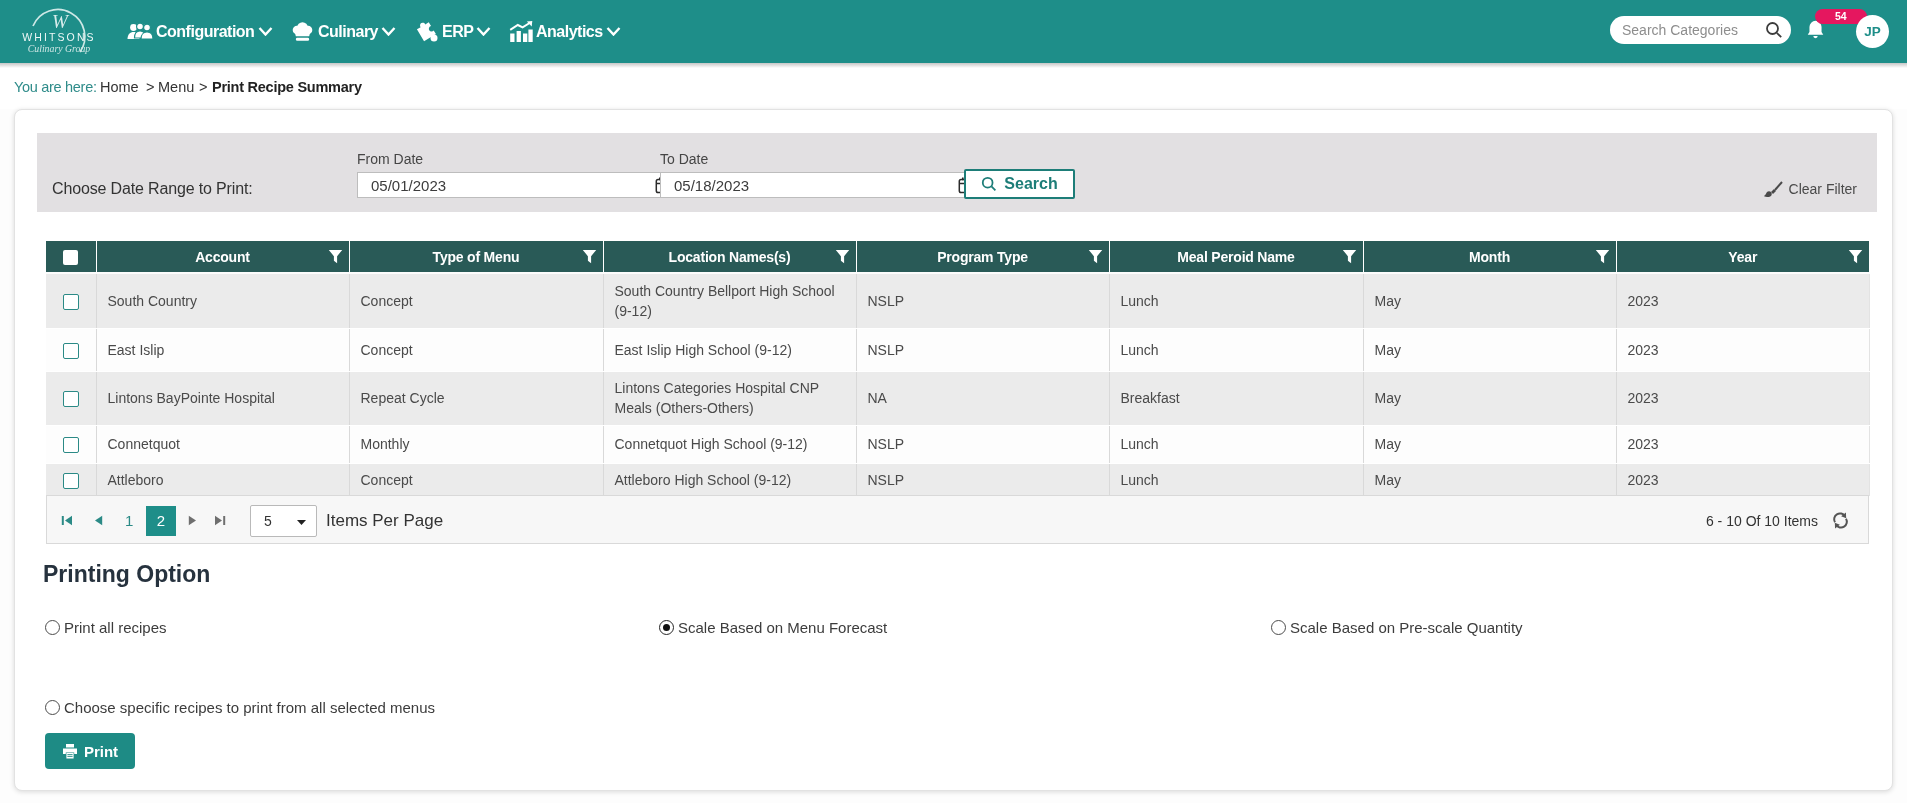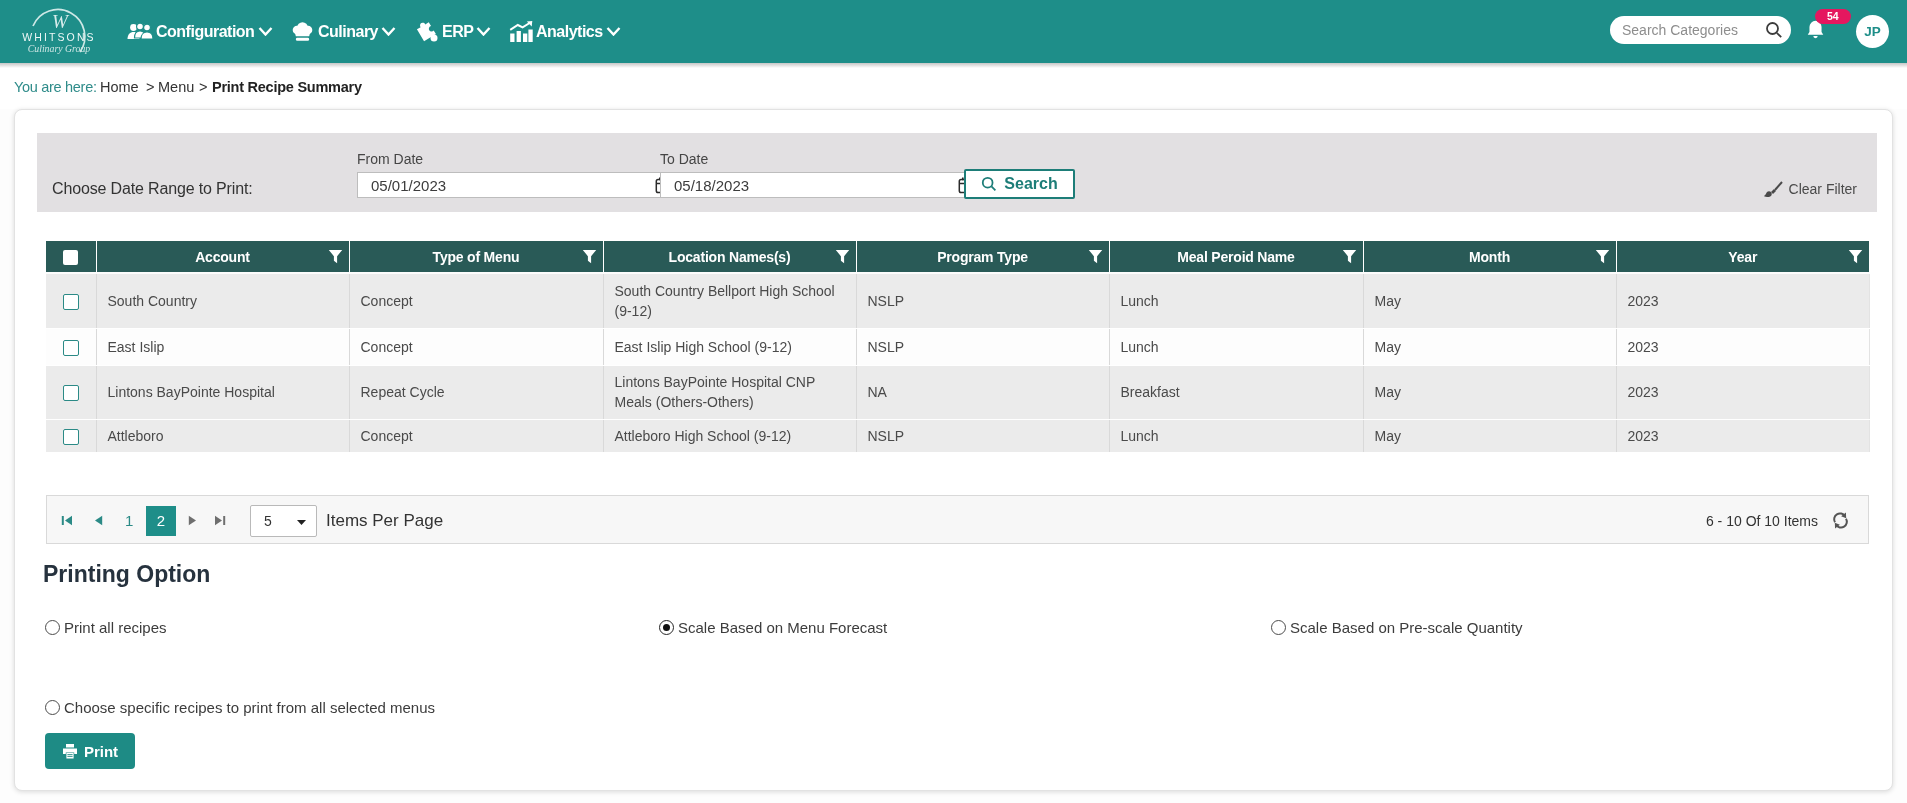--- a/index.html
+++ b/index.html
@@ -4,21 +4,21 @@
 <style>
 * { margin:0; padding:0; box-sizing:border-box; }
 html,body { width:1907px; height:803px; background:#fdfdfd; font-family:"Liberation Sans", sans-serif; overflow:hidden; }
 .topbar { position:absolute; left:0; top:0; width:1907px; height:63px; background:#1e8e89; }
 .logo { position:absolute; left:22px; top:3px; width:76px; height:58px; }
 .navico { position:absolute; top:0; height:63px; display:flex; align-items:center; }
 .navtxt { position:absolute; top:0; height:63px; display:flex; align-items:center; font-weight:bold; font-size:16px; letter-spacing:-0.5px; color:#fff; }
 .searchpill { position:absolute; left:1610px; top:16px; width:181px; height:28px; background:#fff; border-radius:14px; display:flex; align-items:center; }
 .searchpill span { color:#8d8d8d; font-size:14px; margin-left:12px; flex:1; }
 .bellwrap { position:absolute; left:1804px; top:8px; width:44px; height:40px; }
-.badge { position:absolute; left:11px; top:1px; min-width:26px; height:15px; background:#e5175f; border-radius:8px; color:#fff; font-size:10.5px; font-weight:bold; text-align:center; line-height:15px; padding:0 12px; }
+.badge { position:absolute; left:11px; top:1px; min-width:26px; height:15px; background:#e5175f; border-radius:8px; color:#fff; font-size:10.5px; font-weight:bold; text-align:center; line-height:15px; padding:0 20px; }
 .avatar { position:absolute; left:1856px; top:15px; width:33px; height:33px; background:#ffffff; border-radius:50%; color:#1e8e89; font-weight:bold; font-size:13.5px; display:flex; align-items:center; justify-content:center; }
 .breadcrumb { position:absolute; left:0; top:63px; width:1907px; height:46px; background:#fff; font-size:14.5px; color:#333; }
 .breadcrumb::before { content:""; position:absolute; left:0; top:0; width:1907px; height:5px; background:linear-gradient(#c6c6c6,#ffffff); }
 
 .card { position:absolute; left:14px; top:109px; width:1879px; height:682px; background:#fff; border:1px solid #e2e2e2; border-radius:8px; box-shadow:0 1px 5px rgba(0,0,0,0.14); }
 .filterbar { position:absolute; left:22px; top:23px; width:1840px; height:79px; background:#e2e0e2; }
 .fb-label { position:absolute; left:15px; top:80px; font-size:16px; letter-spacing:-0.15px; color:#333; }
 .datelabel { position:absolute; font-size:14px; color:#454545; }
 .dateinput { position:absolute; width:324px; height:26px; background:#fff; border:1px solid #bdbdbd; font-size:15px; color:#3c3c3c; }
 .dateinput span { position:absolute; left:13px; top:4px; }
@@ -219,37 +219,47 @@
     <tr class="gray" style="height:55px;border-radius:22px;">
           <td><span class="cbx"></span></td>
           <td>South Country</td>
           <td>Concept</td>
           <td>South Country Bellport High School (9-12)</td>
           <td>NSLP</td>
           <td>Lunch</td>
           <td>May</td>
           <td>2023</td>
         </tr>
-    <tr class="white" style="height:37px;">
+    <tr class="white" style="height:43px;">
           <td><span class="cbx"></span></td>
           <td>East Islip</td>
           <td>Concept</td>
           <td>East Islip High School (9-12)</td>
           <td>NSLP</td>
           <td>Lunch</td>
           <td>May</td>
           <td>2023</td>
         </tr>
     <tr class="gray" style="height:54px;">
           <td><span class="cbx"></span></td>
           <td>Lintons BayPointe Hospital</td>
           <td>Repeat Cycle</td>
-          <td>Lintons BayPointe Hospital CNP Meals (Others-Others)</td>
+          <td>Lintons Categories Hospital CNP Meals (Others-Others)</td>
           <td>NA</td>
           <td>Breakfast</td>
+          <td>May</td>
+          <td>2023</td>
+        </tr>
+    <tr class="white" style="height:38px;">
+          <td><span class="cbx"></span></td>
+          <td>Connetquot</td>
+          <td>Monthly</td>
+          <td>Connetquot High School (9-12)</td>
+          <td>NSLP</td>
+          <td>Lunch</td>
           <td>May</td>
           <td>2023</td>
         </tr>
     <tr class="gray" style="height:33px;">
           <td><span class="cbx"></span></td>
           <td>Attleboro</td>
           <td>Concept</td>
           <td>Attleboro High School (9-12)</td>
           <td>NSLP</td>
           <td>Lunch</td>

